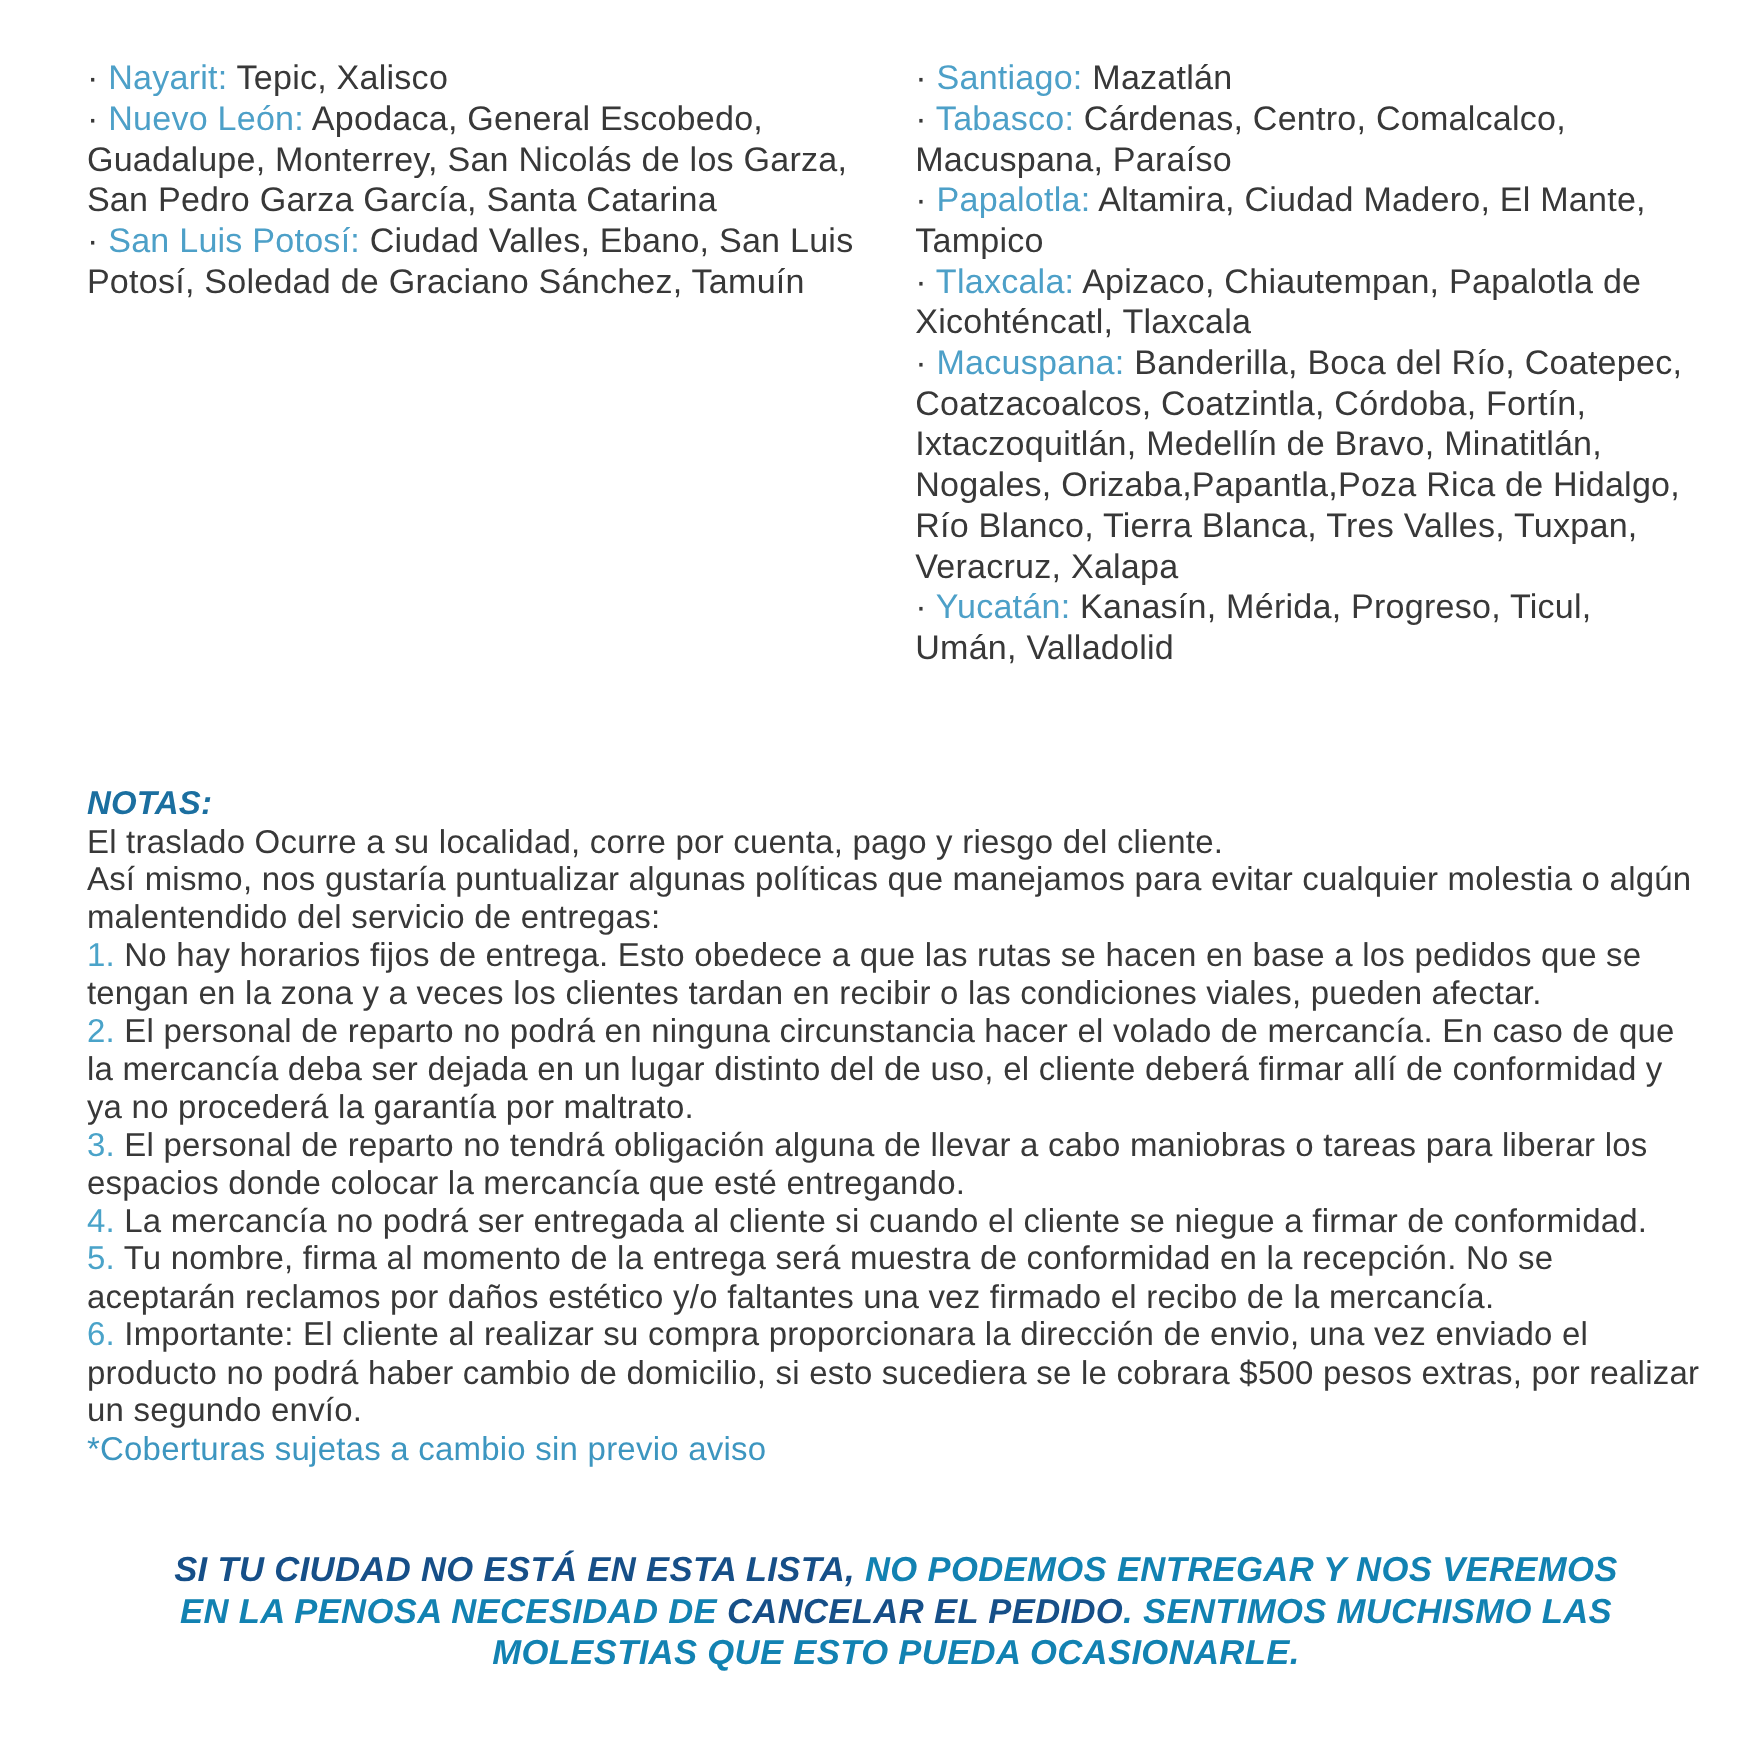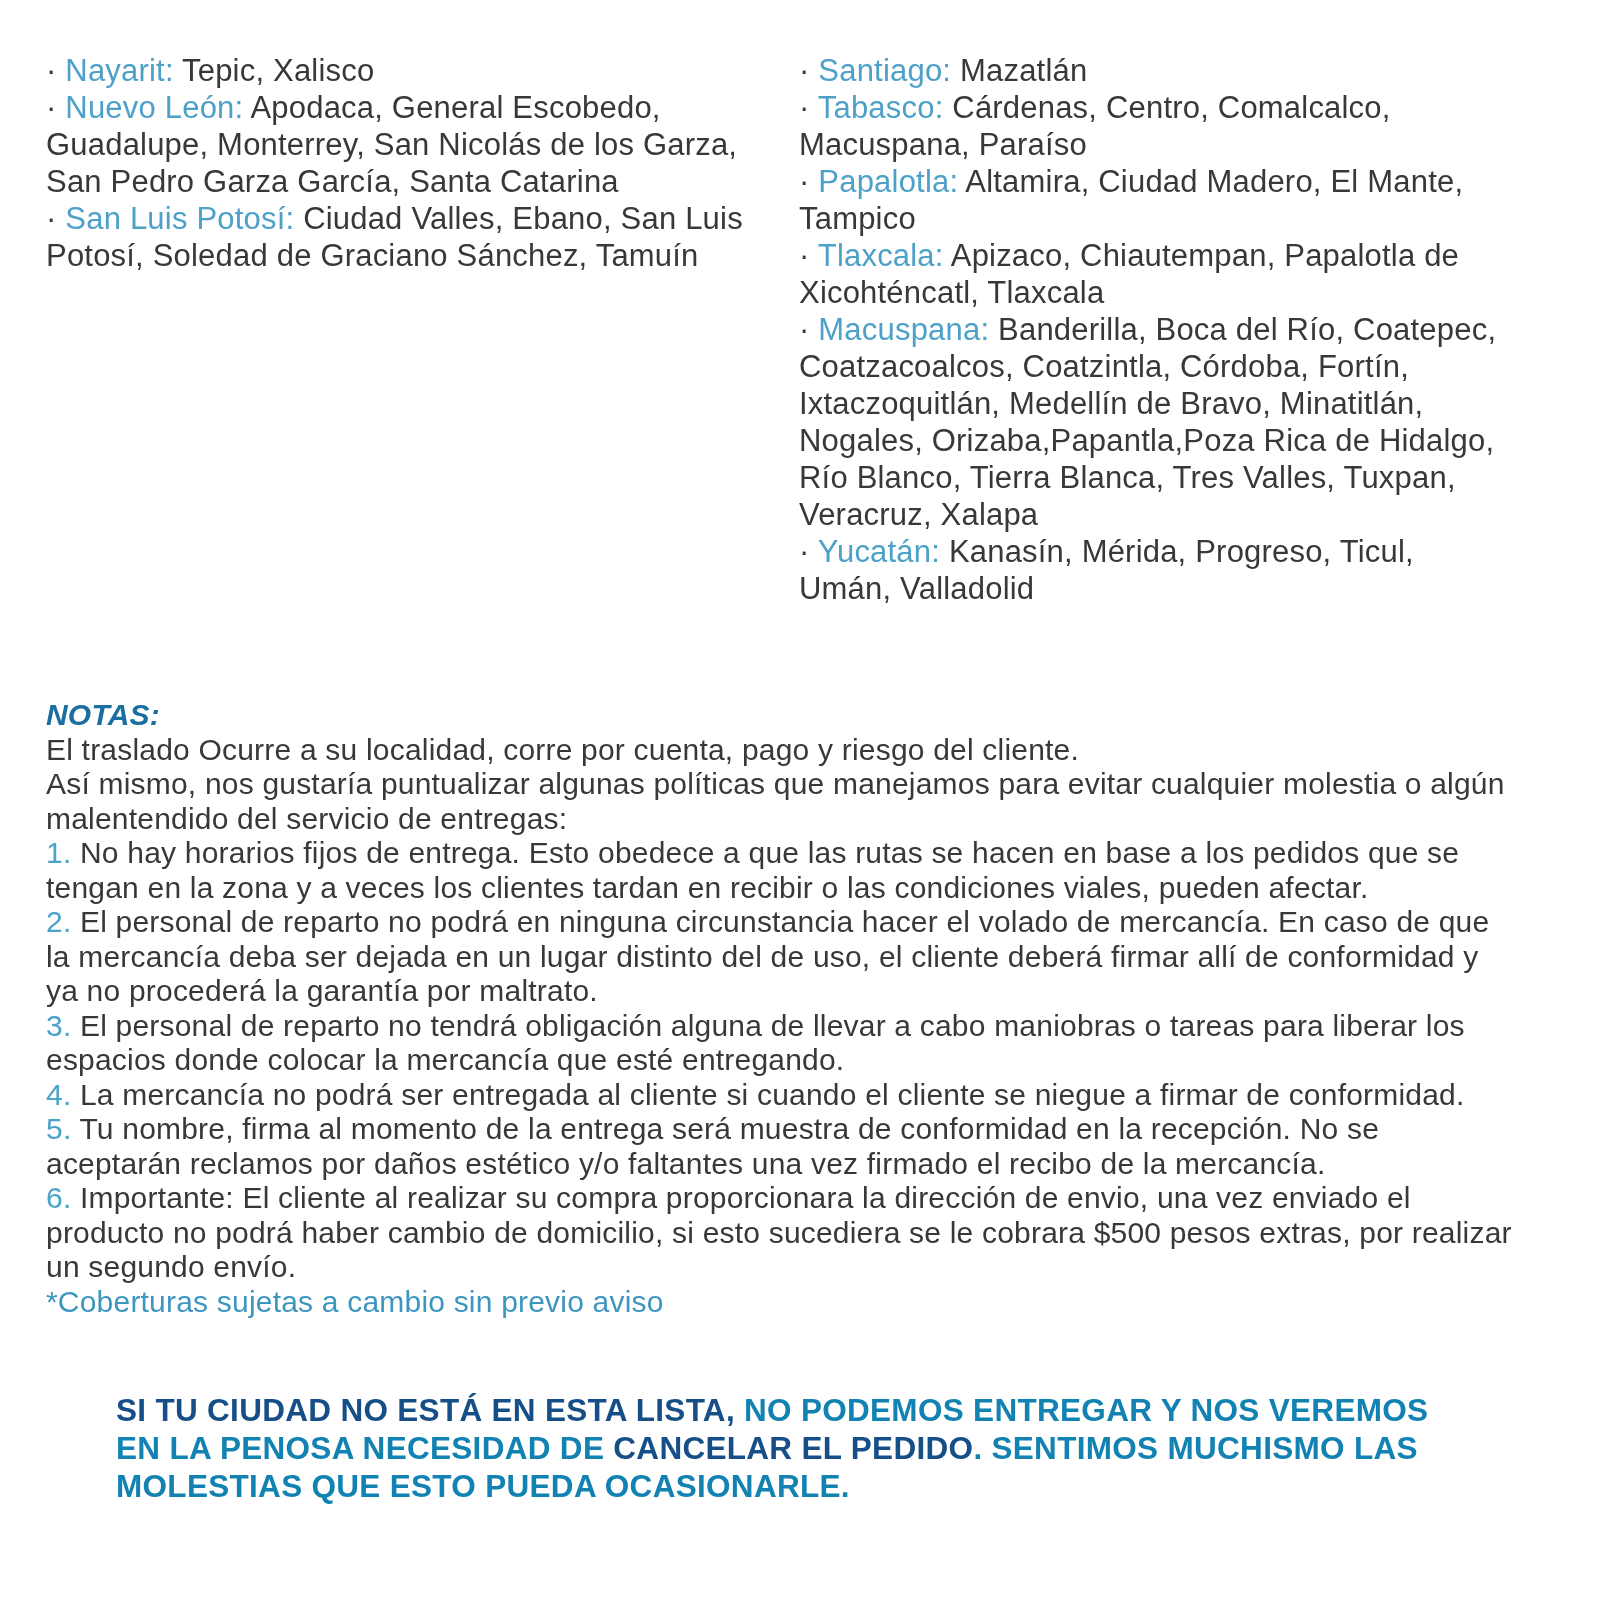--- a/index.html
+++ b/index.html
@@ -11,21 +11,21 @@
     width: 1600px;
     height: 1600px;
     font-family: "Liberation Sans", sans-serif;
     color: var(--body-text, #383838);
     overflow: hidden;
   }
   .page {
     box-sizing: border-box;
     width: 1600px;
     height: 1600px;
-    padding: 52px 50px 0 46px;
+    padding: 52px 50px 0 79px;
   }
   
   .coverage {
     display: flex;
     align-items: flex-start;
     gap: 18px;
     min-height: 640px;
   }
   .col {
     font-size: 31px;
@@ -34,21 +34,21 @@
   }
   .col-left  { width: 735px; }
   .col-right { width: 712px; }
   .entry { margin: 0; }
   .bullet { color: var(--body-text, #383838); }
   .state  { color: var(--state-label, #4da0c8); }
   .cities { color: var(--body-text, #383838); }
 
   
   .notes {
-    margin-top: 6px;
+    margin-top: 22px;
     font-size: 30px;
     line-height: 34.5px;
     letter-spacing: 0.2px;
     max-width: 1470px;
   }
   .notes-heading {
     color: var(--notes-heading, #1b6fa0);
     font-weight: bold;
     font-style: italic;
   }
@@ -56,22 +56,23 @@
   .note-num { color: var(--note-number, #4aa3c9); }
   .disclaimer {
     color: var(--disclaimer, #3d96c0);
     margin: 0;
   }
 
   
   .footer {
     margin-top: 72px;
     padding: 0 70px;
-    text-align: left;
+    text-align: center;
     font-weight: bold;
+    font-style: italic;
     font-size: 31.5px;
     line-height: 38px;
     letter-spacing: 0.3px;
   }
   .seg-dark  { color: var(--footer-dark, #164f88); }
   .seg-light { color: var(--footer-light, #1282b2); }
 </style>
 </head>
 <body style="background: rgb(255, 255, 255);">
 

